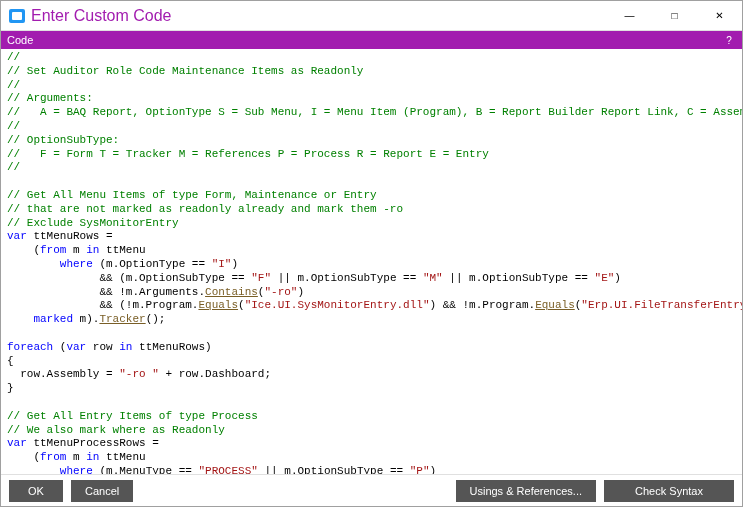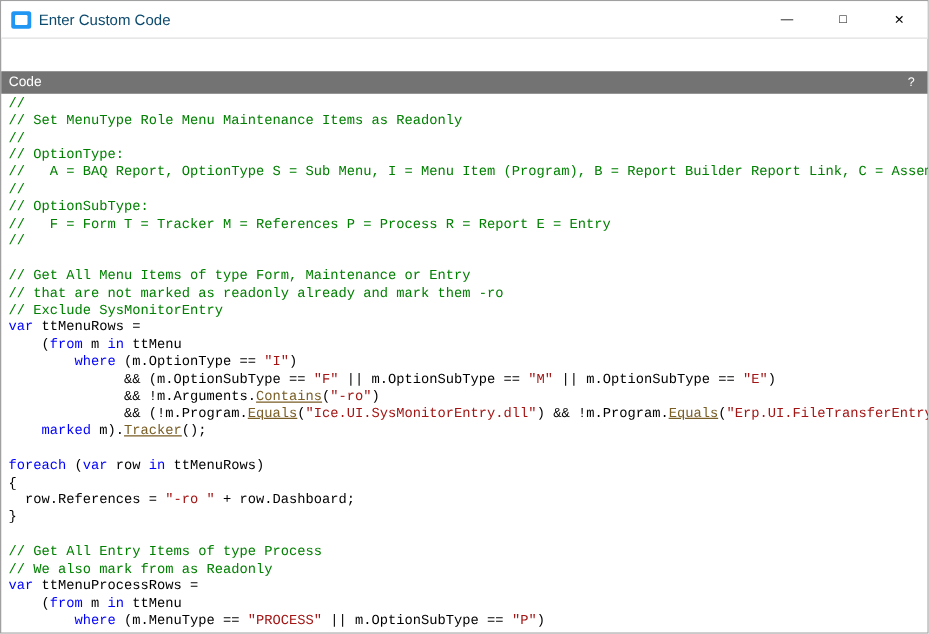--- a/index.html
+++ b/index.html
@@ -34,41 +34,40 @@
   .titlebar .app-icon::after {
     content: "";
     position: absolute;
     left: 3px; top: 3px;
     width: 10px; height: 8px;
     background: #fff;
     border-radius: 1px;
   }
   .titlebar .title-text {
     flex: 0 0 auto;
-    font-size: 12px;
-    color: #0c4a6e;
+    font-size: 16px;
+    color: #a21caf;
   }
   .titlebar .spacer { flex: 1; }
   .titlebar .win-btn {
     width: 45px; height: 30px;
     display: flex; align-items: center; justify-content: center;
     font-family: "Segoe UI Symbol", sans-serif;
     font-size: 10px;
     color: #000;
   }
 
   .section-header {
     height: 18px;
-    background: #737373;
+    background: #a21caf;
     color: #fff;
     font-size: 11px;
     padding: 1px 6px;
     display:flex; align-items:center;
     justify-content: space-between;
-    margin-top: 26px;
   }
   .section-header .help {
     width: 14px; height:14px;
     display:flex; align-items:center; justify-content:center;
     font-size:10px;
   }
 
   .code-area {
     flex: 1;
     padding: 2px 6px;
@@ -121,53 +120,60 @@
     <div class="win-btn">□</div>
     <div class="win-btn close">✕</div>
   </div>
 
   <div class="section-header">
     <span>Code</span>
     <span class="help">?</span>
   </div>
 
   <div class="code-area" id="code-area"><span class="c-comment">//</span>
-<span class="c-comment">// Set MenuType Role Menu Maintenance Items as Readonly</span>
+<span class="c-comment">// Set Auditor Role Code Maintenance Items as Readonly</span>
 <span class="c-comment">//</span>
-<span class="c-comment">// OptionType:</span>
+<span class="c-comment">// Arguments:</span>
 <span class="c-comment">//   A = BAQ Report, OptionType S = Sub Menu, I = Menu Item (Program), B = Report Builder Report Link, C = Assembly Dashboard, D = Runtime, N = Process</span>
 <span class="c-comment">//</span>
 <span class="c-comment">// OptionSubType:</span>
 <span class="c-comment">//   F = Form T = Tracker M = References P = Process R = Report E = Entry</span>
 <span class="c-comment">//</span>
 
 <span class="c-comment">// Get All Menu Items of type Form, Maintenance or Entry</span>
 <span class="c-comment">// that are not marked as readonly already and mark them -ro</span>
 <span class="c-comment">// Exclude SysMonitorEntry</span>
 <span class="c-keyword">var</span><span class="c-ident"> ttMenuRows =</span>
 <span class="c-ident">    (</span><span class="c-keyword">from</span><span class="c-ident"> m </span><span class="c-keyword">in</span><span class="c-ident"> ttMenu</span>
 <span class="c-ident">        </span><span class="c-keyword">where</span><span class="c-ident"> (m.OptionType == </span><span class="c-string">"I"</span><span class="c-ident">)</span>
 <span class="c-ident">              &amp;&amp; (m.OptionSubType == </span><span class="c-string">"F"</span><span class="c-ident"> || m.OptionSubType == </span><span class="c-string">"M"</span><span class="c-ident"> || m.OptionSubType == </span><span class="c-string">"E"</span><span class="c-ident">)</span>
 <span class="c-ident">              &amp;&amp; !m.Arguments.</span><span class="c-method">Contains</span><span class="c-ident">(</span><span class="c-string">"-ro"</span><span class="c-ident">)</span>
 <span class="c-ident">              &amp;&amp; (!m.Program.</span><span class="c-method">Equals</span><span class="c-ident">(</span><span class="c-string">"Ice.UI.SysMonitorEntry.dll"</span><span class="c-ident">) &amp;&amp; !m.Program.</span><span class="c-method">Equals</span><span class="c-ident">(</span><span class="c-string">"Erp.UI.FileTransferEntry.dll"</span>
 <span class="c-ident">    </span><span class="c-keyword">marked</span><span class="c-ident"> m).</span><span class="c-method">Tracker</span><span class="c-ident">();</span>
 
 <span class="c-keyword">foreach</span><span class="c-ident"> (</span><span class="c-keyword">var</span><span class="c-ident"> row </span><span class="c-keyword">in</span><span class="c-ident"> ttMenuRows)</span>
 <span class="c-ident">{</span>
-<span class="c-ident">  row.References = </span><span class="c-string">"-ro "</span><span class="c-ident"> + row.Dashboard;</span>
+<span class="c-ident">  row.Assembly = </span><span class="c-string">"-ro "</span><span class="c-ident"> + row.Dashboard;</span>
 <span class="c-ident">}</span>
 
 <span class="c-comment">// Get All Entry Items of type Process</span>
-<span class="c-comment">// We also mark from as Readonly</span>
+<span class="c-comment">// We also mark where as Readonly</span>
 <span class="c-keyword">var</span><span class="c-ident"> ttMenuProcessRows =</span>
 <span class="c-ident">    (</span><span class="c-keyword">from</span><span class="c-ident"> m </span><span class="c-keyword">in</span><span class="c-ident"> ttMenu</span>
 <span class="c-ident">        </span><span class="c-keyword">where</span><span class="c-ident"> (m.MenuType == </span><span class="c-string">"PROCESS"</span><span class="c-ident"> || m.OptionSubType == </span><span class="c-string">"P"</span><span class="c-ident">)</span>
 
 
 
 
 
 
 
 </div>
 
+  <div class="button-bar">
+    <button class="btn">OK</button>
+    <button class="btn">Cancel</button>
+    <div class="spacer"></div>
+    <button class="btn wide">Usings &amp; References...</button>
+    <button class="btn wide">Check Syntax</button>
+  </div>
 
 </div>
 
 </body></html>

